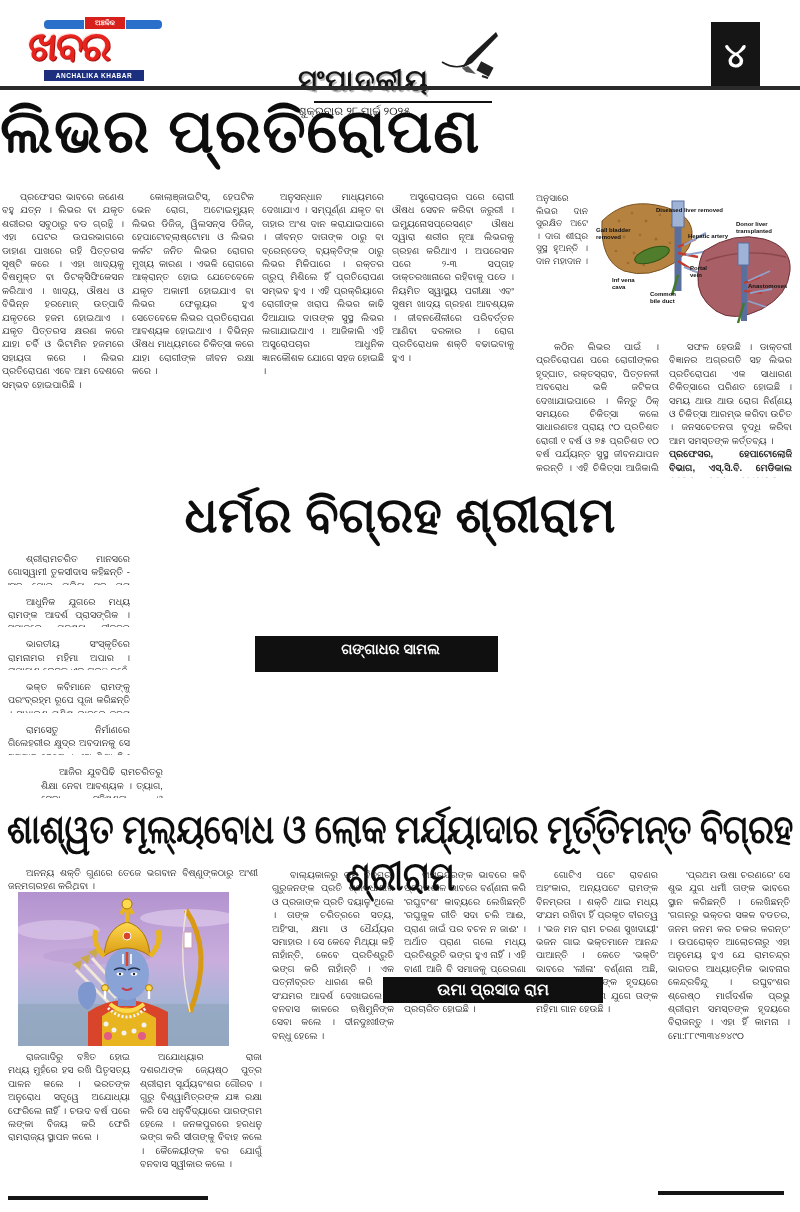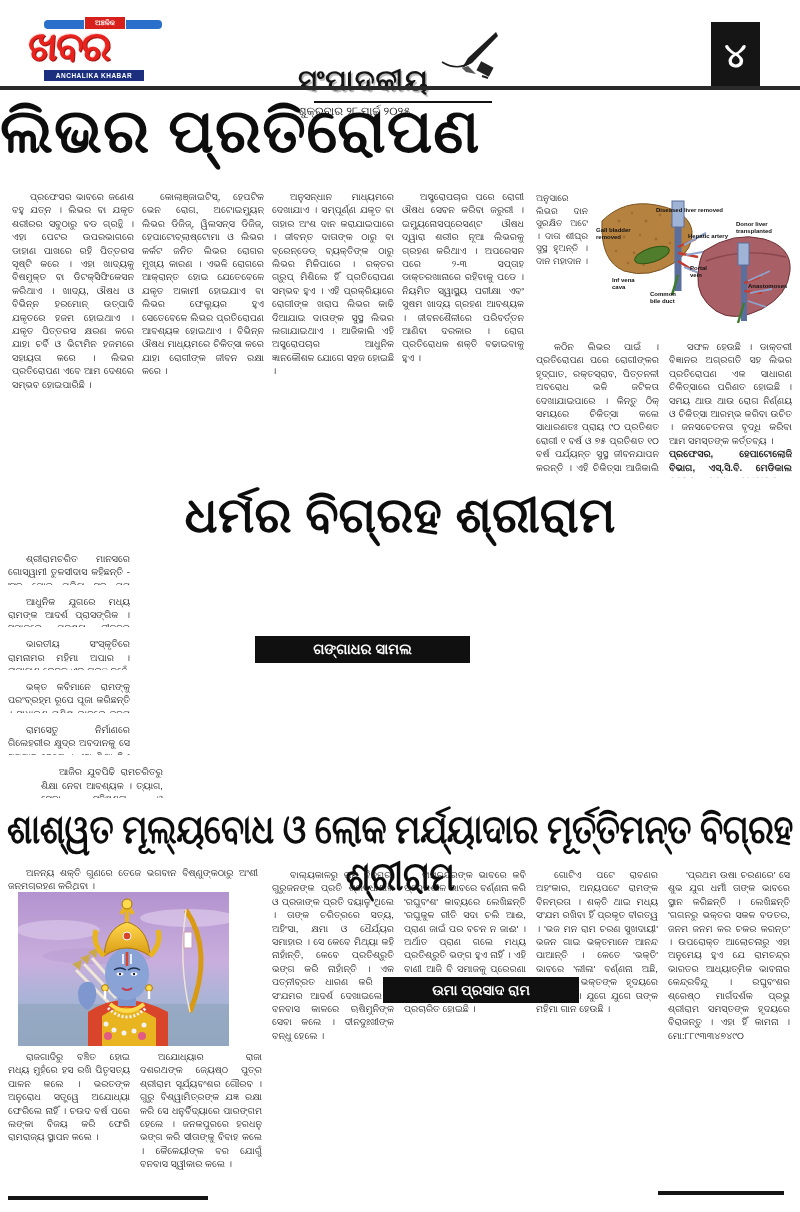--- a/index.html
+++ b/index.html
@@ -28,22 +28,22 @@
   .h1{left:0;top:96px;width:800px;text-align:left;font-size:61px;font-weight:bold;color:#0d0d0d;letter-spacing:1px;}
   .h2{left:0;top:487px;width:800px;text-align:center;font-size:49px;font-weight:bold;color:#0d0d0d;}
   .h3{left:0;top:806px;width:800px;text-align:center;font-size:34px;font-weight:bold;color:#0d0d0d;
     transform:scaleY(1.18);transform-origin:top;letter-spacing:-.5px;}
   
   .coltxt{font-size:9.5px;line-height:13.4px;text-align:justify;color:#1d1d1d;overflow:hidden;
     text-indent:18px;word-break:break-word;}
   .col{width:122px;}
   
   .byline{background:#101010;color:#fff;font-weight:bold;text-align:center;}
-  .byline1{left:255px;top:636px;width:215px;height:27px;font-size:14.5px;line-height:27px;}
-  .byline2{left:383px;top:977px;width:196px;height:26px;font-size:14px;line-height:26px;text-align:center;}
+  .byline1{left:255px;top:636px;width:215px;height:36px;font-size:14.5px;line-height:27px;padding-left:28px;}
+  .byline2{left:383px;top:977px;width:220px;height:26px;font-size:16px;line-height:26px;text-align:center;}
   
   .liver{left:594px;top:191px;width:201px;height:144px;background:#fff;}
   .dlabel{position:absolute;font-size:6px;line-height:6.5px;color:#111;font-weight:bold;}
   
   .rama{left:18px;top:892px;width:211px;height:154px;}
   .endrule-l{left:8px;top:1196px;width:200px;height:4px;background:#151515;}
   .endrule-r{left:658px;top:1191px;width:126px;height:4px;background:#151515;}
   .credit{font-weight:bold;text-indent:0;}
 </style>
 </head>
@@ -70,21 +70,21 @@
     <path d="M4 34 Q 20 44 34 33" stroke="#1d1d1d" stroke-width="1.6" fill="none"></path>
     <rect x="40" y="36" width="14" height="10" fill="#222" transform="rotate(28 47 41)"></rect>
     <path d="M44 48 l6 2" stroke="#222" stroke-width="2"></path>
   </svg>
 
   <div class="abs pageno">୪</div>
   <div class="abs hdr-rule"></div>
 
   <div class="abs h1">ଲିଭର ପ୍ରତିରୋପଣ</div>
 
-  <div class="abs" style="left:12px;top:190px;width:518px;height:290px;display:flex;gap:8px;">
+  <div class="abs" style="left:2px;top:190px;width:518px;height:290px;display:flex;gap:8px;">
     <div class="coltxt col" style="height:290px;">ପ୍ରଫେସର ଭାବରେ ଜଣେଶ ବହୁ ଯତ୍ନ । ଲିଭର ବା ଯକୃତ ଶରୀରର ସବୁଠାରୁ ବଡ ଗ୍ରନ୍ଥି । ଏହା ପେଟର ଉପରଭାଗରେ ଡାହାଣ ପାଖରେ ରହି ପିତ୍ତରସ ସୃଷ୍ଟି କରେ । ଏହା ଖାଦ୍ୟକୁ ବିଷମୁକ୍ତ ବା ଡିଟକ୍ସିଫିକେସନ କରିଥାଏ । ଖାଦ୍ୟ, ଔଷଧ ଓ ବିଭିନ୍ନ ହରମୋନ୍ ଉତ୍ପାଦି ଯକୃତରେ ହଜମ ହୋଇଥାଏ । ଯକୃତ ପିତ୍ତରସ କ୍ଷରଣ କରେ ଯାହା ଚର୍ବି ଓ ଭିଟାମିନ ହଜମରେ ସହାୟତା କରେ । ଲିଭର ପ୍ରତିରୋପଣ ଏବେ ଆମ ଦେଶରେ ସମ୍ଭବ ହୋଇପାରିଛି ।</div>
     <div class="coltxt col" style="height:290px;">କୋଲାଞ୍ଜାଇଟିସ୍, ହେପଟିକ ଭେନ ରୋଗ, ଅଟୋଇମ୍ୟୁନ୍ ଲିଭର ଡିଜିଜ୍, ୱିଲସନ୍ସ ଡିଜିଜ୍, ହେପାଟୋବ୍ଲାଷ୍ଟୋମା ଓ ଲିଭର କର୍କଟ ଜନିତ ଲିଭର ରୋଗର ମୁଖ୍ୟ କାରଣ । ଏଭଳି ରୋଗରେ ଆକ୍ରାନ୍ତ ହୋଇ ଯେତେବେଳେ ଯକୃତ ଅକାମୀ ହୋଇଯାଏ ବା ଲିଭର ଫେଲ୍ୟୁର ହୁଏ ସେତେବେଳେ ଲିଭର ପ୍ରତିରୋପଣ ଆବଶ୍ୟକ ହୋଇଥାଏ । ବିଭିନ୍ନ ଔଷଧ ମାଧ୍ୟମରେ ଚିକିତ୍ସା କରେ ଯାହା ରୋଗୀଙ୍କ ଜୀବନ ରକ୍ଷା କରେ ।</div>
     <div class="coltxt col" style="height:290px;">ଅନୁସନ୍ଧାନ ମାଧ୍ୟମରେ ଦେଖାଯାଏ । ସମ୍ପୂର୍ଣ୍ଣ ଯକୃତ ବା ତାହାର ଅଂଶ ଦାନ କରାଯାଇପାରେ । ଜୀବନ୍ତ ଦାତାଙ୍କ ଠାରୁ ବା ବ୍ରେନ୍‌ଡେଡ୍ ବ୍ୟକ୍ତିଙ୍କ ଠାରୁ ଲିଭର ମିଳିପାରେ । ରକ୍ତର ଗ୍ରୁପ୍ ମିଶିଲେ ହିଁ ପ୍ରତିରୋପଣ ସମ୍ଭବ ହୁଏ । ଏହି ପ୍ରକ୍ରିୟାରେ ରୋଗୀଙ୍କ ଖରାପ ଲିଭର କାଢି ଦିଆଯାଇ ଦାତାଙ୍କ ସୁସ୍ଥ ଲିଭର ଲଗାଯାଇଥାଏ । ଆଜିକାଲି ଏହି ଅସ୍ତ୍ରୋପଚାର ଆଧୁନିକ ଜ୍ଞାନକୌଶଳ ଯୋଗେ ସହଜ ହୋଇଛି ।</div>
     <div class="coltxt col" style="height:290px;">ଅସ୍ତ୍ରୋପଚାର ପରେ ରୋଗୀ ଔଷଧ ସେବନ କରିବା ଜରୁରୀ । ଇମ୍ୟୁନୋସପ୍ରେସଣ୍ଟ ଔଷଧ ଦ୍ୱାରା ଶରୀର ନୂଆ ଲିଭରକୁ ଗ୍ରହଣ କରିଥାଏ । ଅପରେସନ ପରେ ୨-୩ ସପ୍ତାହ ଡାକ୍ତରଖାନାରେ ରହିବାକୁ ପଡେ । ନିୟମିତ ସ୍ୱାସ୍ଥ୍ୟ ପରୀକ୍ଷା ଏବଂ ସୁଷମ ଖାଦ୍ୟ ଗ୍ରହଣ ଆବଶ୍ୟକ । ଜୀବନଶୈଳୀରେ ପରିବର୍ତ୍ତନ ଆଣିବା ଦରକାର । ରୋଗ ପ୍ରତିରୋଧକ ଶକ୍ତି ବଢାଇବାକୁ ହୁଏ ।</div>
   </div>
 
   <div class="abs coltxt" style="left:536px;top:192px;width:52px;height:142px;text-indent:0;font-size:9px;line-height:12.5px;">ଅନୁସାରେ ଲିଭର ଦାନ ସୁରକ୍ଷିତ ଅଟେ । ଦାତା ଶୀଘ୍ର ସୁସ୍ଥ ହୁଅନ୍ତି । ଦାନ ମହାଦାନ ।</div>
 
   <div class="abs liver">
     <svg width="201" height="144" viewBox="0 0 201 144">

